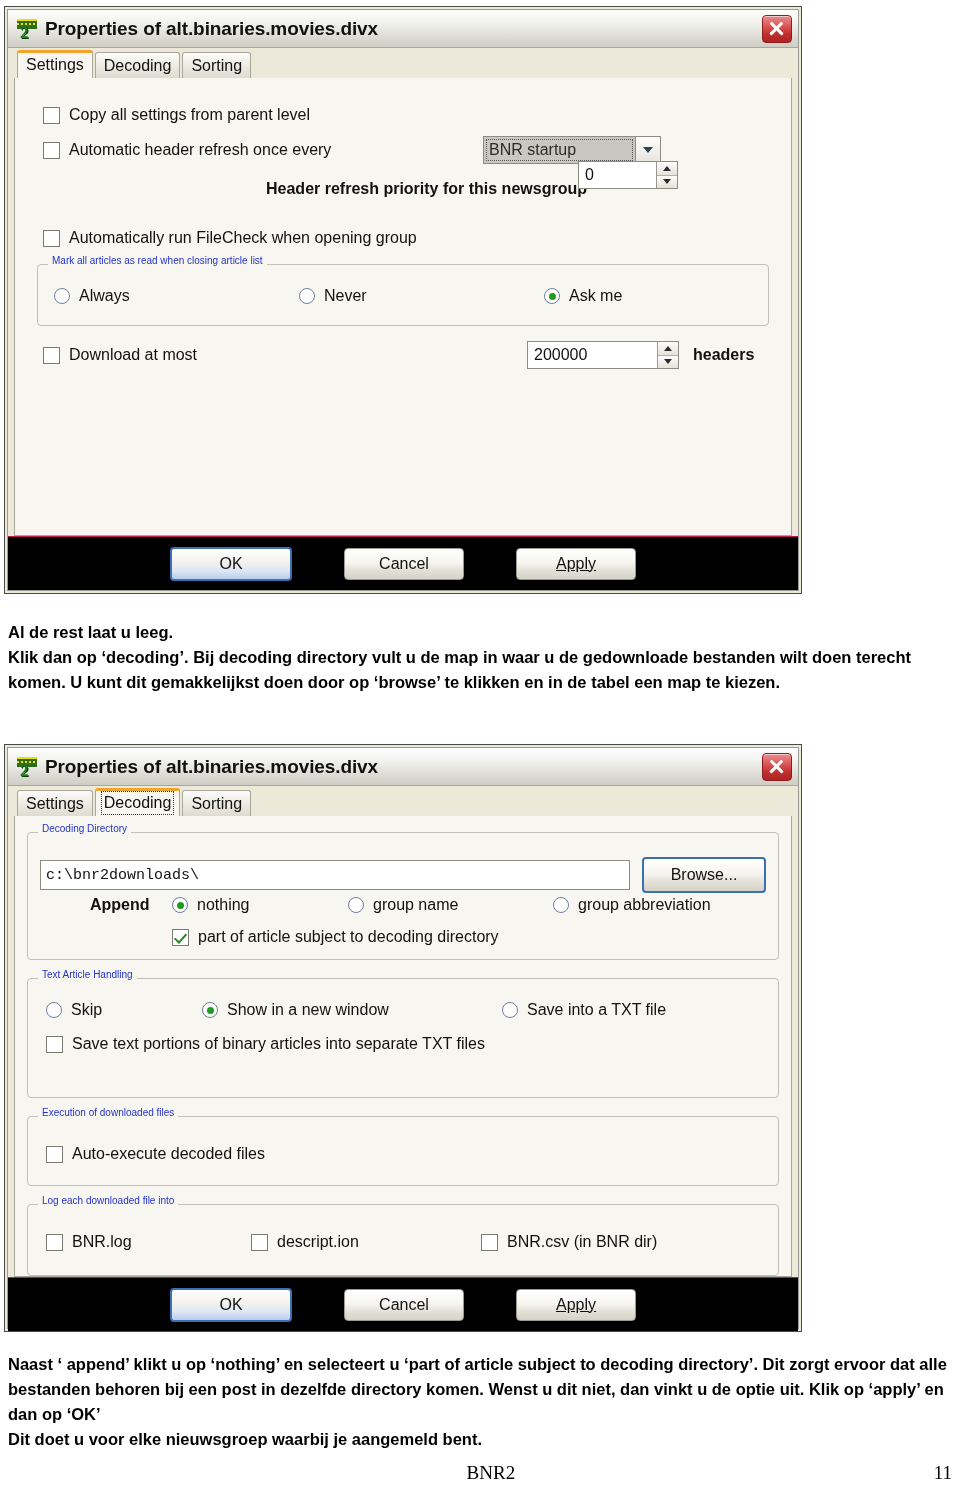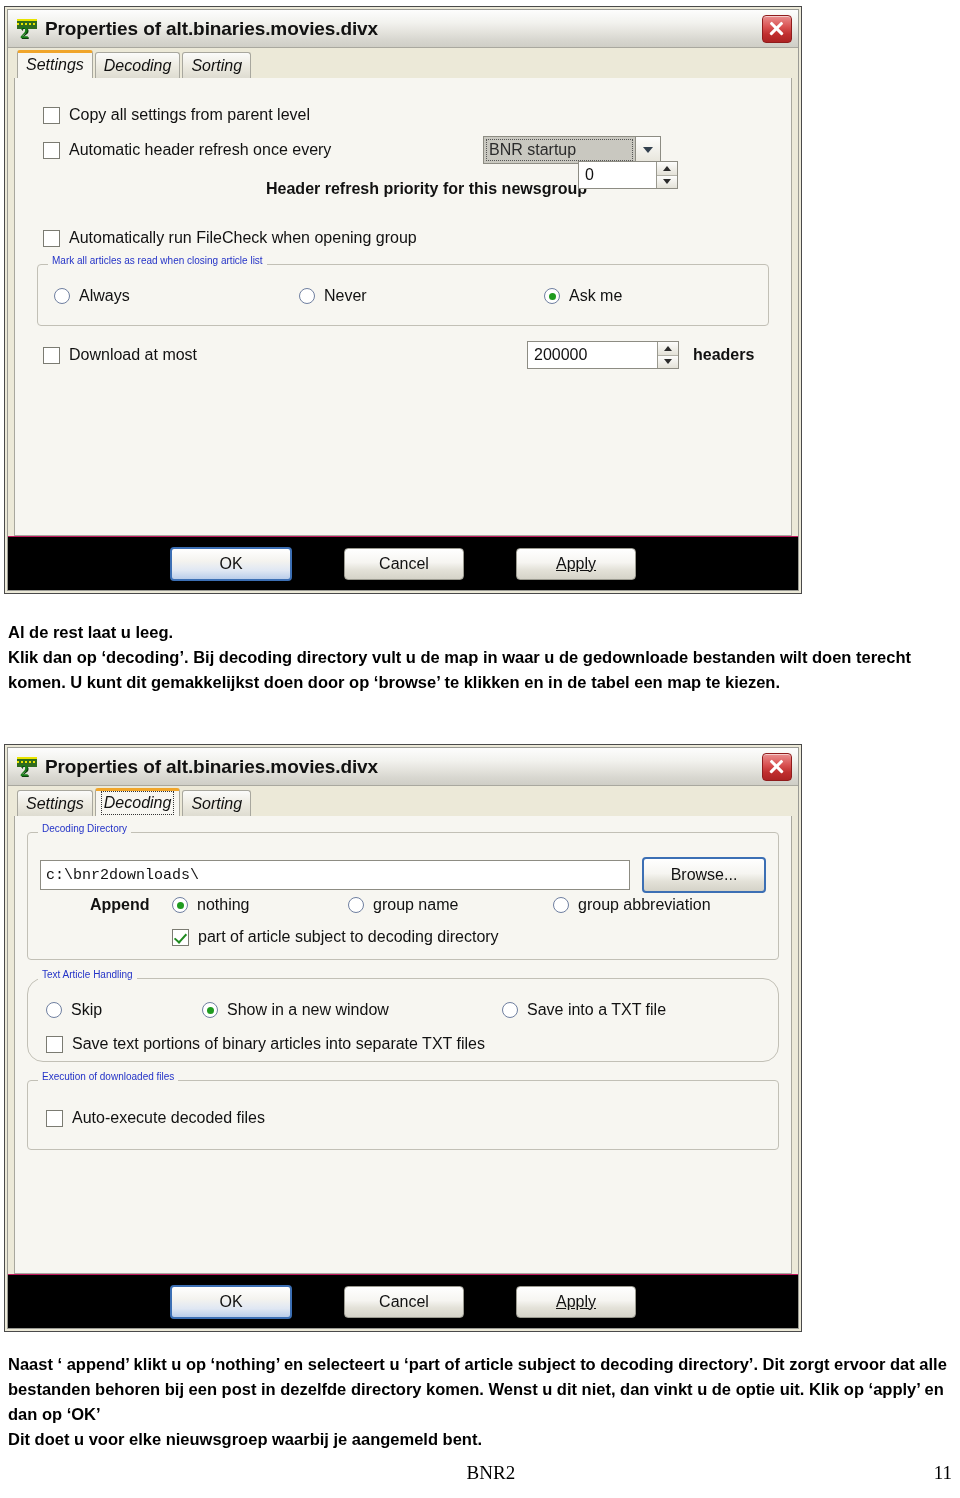--- a/index.html
+++ b/index.html
@@ -109,21 +109,20 @@
   
   .tabstrip {
     flex: 0 0 30px;
     height: 30px;
     background: #ece9d8;
     display: flex;
     align-items: flex-end;
     padding-left: 9px;
     box-sizing: border-box;
     position: relative;
-    font-style: italic;
   }
   .tab {
     height: 26px;
     padding: 0 8px;
     margin-right: 2px;
     font-size: 16px;
     color: #111;
     display: flex;
     align-items: center;
     box-sizing: border-box;
@@ -543,21 +542,21 @@
             <span class="lbl">group abbreviation</span>
           </div>
         </div>
 
         <div class="row" style="position:absolute; left:144px; top:95px;">
           <div class="cb checked"></div>
           <span class="lbl">part of article subject to decoding directory</span>
         </div>
       </div>
 
-      <div class="groupbox" style="height:84px; margin-top:18px;border-radius:16px;">
+      <div class="groupbox" style="height:120px; margin-top:18px;">
         <span class="gb-title">Text Article Handling</span>
         <div style="position:absolute; left:18px; top:22px; right:10px; display:flex;">
           <div class="row" style="width:156px;">
             <div class="rb"></div>
             <span class="lbl">Skip</span>
           </div>
           <div class="row" style="width:300px;">
             <div class="rb checked"></div>
             <span class="lbl">Show in a new window</span>
           </div>
@@ -573,20 +572,37 @@
       </div>
 
       <div class="groupbox" style="height:70px; margin-top:18px;">
         <span class="gb-title">Execution of downloaded files</span>
         <div class="row" style="position:absolute; left:18px; top:28px;">
           <div class="cb"></div>
           <span class="lbl">Auto-execute decoded files</span>
         </div>
       </div>
 
+      <div class="groupbox" style="height:72px; margin-top:18px;">
+        <span class="gb-title">Log each downloaded file into</span>
+        <div style="position:absolute; left:18px; top:28px; right:10px; display:flex;">
+          <div class="row" style="width:205px;">
+            <div class="cb"></div>
+            <span class="lbl">BNR.log</span>
+          </div>
+          <div class="row" style="width:230px;">
+            <div class="cb"></div>
+            <span class="lbl">descript.ion</span>
+          </div>
+          <div class="row">
+            <div class="cb"></div>
+            <span class="lbl">BNR.csv (in BNR dir)</span>
+          </div>
+        </div>
+      </div>
 
     </div>
 
     <div class="footer">
       <div class="xpbtn default">
         <span>OK</span>
       </div>
       <div class="xpbtn">
         <span>Cancel</span>
       </div>

